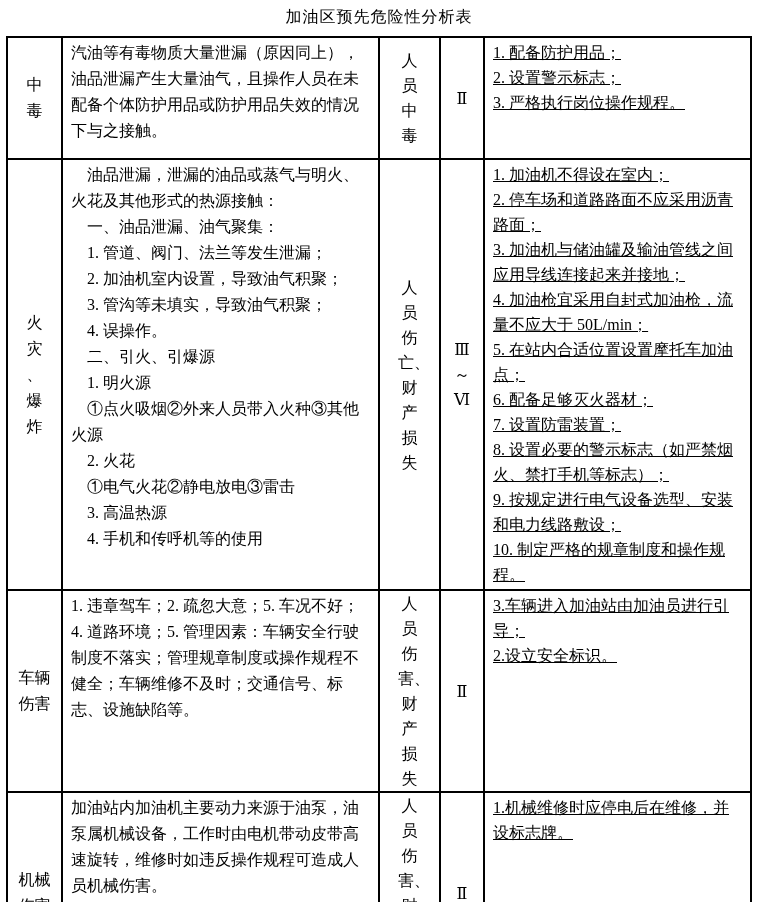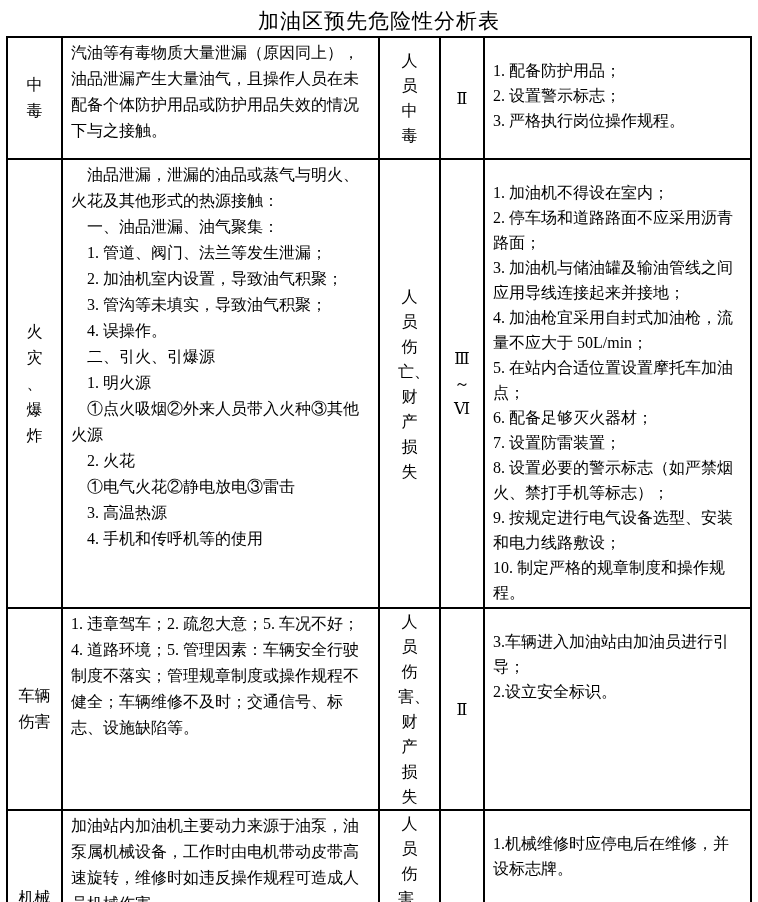--- a/index.html
+++ b/index.html
@@ -13,21 +13,21 @@
     position: relative;
     width: 758px;
     height: 902px;
     background: #ffffff;
     overflow: hidden;
   }
   .doc-title {
     padding-top: 7px;
     height: 29px;
     text-align: center;
-    font-size: 21px;
+    font-size: 16px;
     letter-spacing: 1px;
     white-space: pre-line;
   }
   table.pha {
     border-collapse: collapse;
     table-layout: fixed;
     width: 744px;
     margin: 0 auto;
     background: #ffffff;
   }
@@ -76,22 +76,23 @@
     padding: 0 18px;
   }
   td.level {
     text-align: center;
     vertical-align: middle;
     line-height: 25px;
   }
   td.measure {
     text-align: left;
     vertical-align: top;
-    padding: 20px 8px 2px 8px;
+    padding: 2px 8px 2px 8px;
     line-height: 25px;
+    text-decoration: underline;
   }
 </style>
 </head>
 <body>
 
 <div class="page">
 
   <div class="doc-title">加油区预先危险性分析表</div>
 
   <table class="pha">

